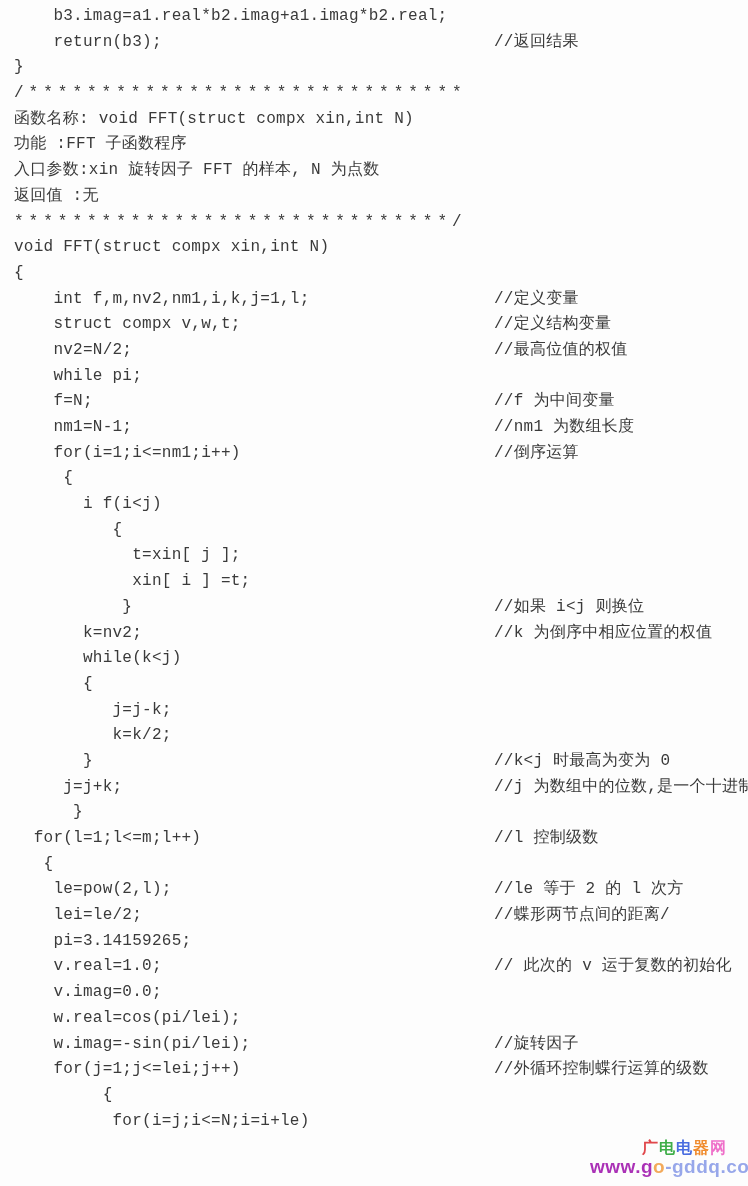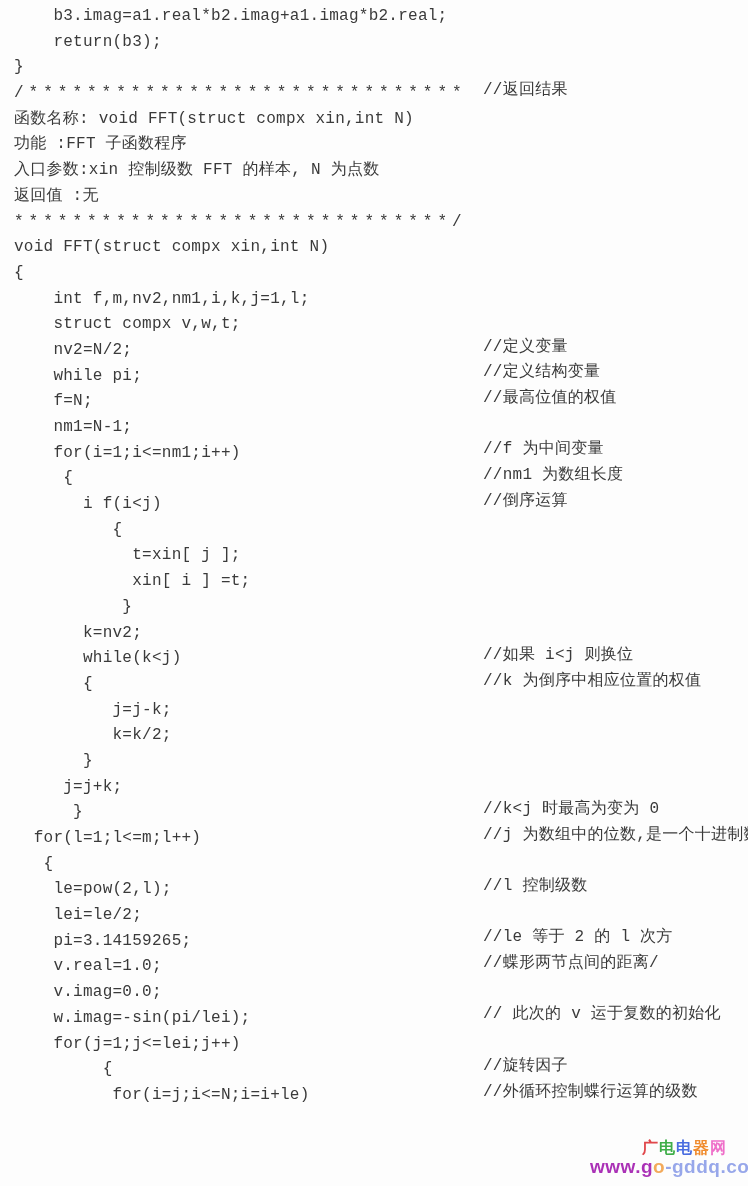--- a/index.html
+++ b/index.html
@@ -27,24 +27,23 @@
   .code{
     display:inline-block;
     padding-left:14px;
     white-space:pre;
   }
   .code.stars{
     letter-spacing:5px;
   }
   .comment{
     position:absolute;
-    left:483px;
+    left:494px;
     top:0;
     white-space:pre;
-    margin-top:48px;
   }
   .watermark{
     position:absolute;
     z-index:5;
     font-family:"Liberation Sans","DejaVu Sans",sans-serif;
     font-weight:bold;
     white-space:pre;
     text-align:right;
   }
   .wm-name{
@@ -62,21 +61,21 @@
 </head>
 <body>
 
 <div class="page">
     <div class="line"><span class="code">    b3.imag=a1.real*b2.imag+a1.imag*b2.real;</span></div>
     <div class="line"><span class="code">    return(b3);</span><span class="comment">//返回结果</span></div>
     <div class="line"><span class="code">}</span></div>
     <div class="line"><span class="code stars">/******************************</span></div>
     <div class="line"><span class="code">函数名称: void FFT(struct compx xin,int N)</span></div>
     <div class="line"><span class="code">功能 :FFT 子函数程序</span></div>
-    <div class="line"><span class="code">入口参数:xin 控制级数 FFT 的样本, N 为点数</span></div>
+    <div class="line"><span class="code">入口参数:xin 旋转因子 FFT 的样本, N 为点数</span></div>
     <div class="line"><span class="code">返回值 :无</span></div>
     <div class="line"><span class="code stars">******************************/</span></div>
     <div class="line"><span class="code">void FFT(struct compx xin,int N)</span></div>
     <div class="line"><span class="code">{</span></div>
     <div class="line"><span class="code">    int f,m,nv2,nm1,i,k,j=1,l;</span><span class="comment">//定义变量</span></div>
     <div class="line"><span class="code">    struct compx v,w,t;</span><span class="comment">//定义结构变量</span></div>
     <div class="line"><span class="code">    nv2=N/2;</span><span class="comment">//最高位值的权值</span></div>
     <div class="line"><span class="code">    while pi;</span></div>
     <div class="line"><span class="code">    f=N;</span><span class="comment">//f 为中间变量</span></div>
     <div class="line"><span class="code">    nm1=N-1;</span><span class="comment">//nm1 为数组长度</span></div>
@@ -95,20 +94,21 @@
     <div class="line"><span class="code">       }</span><span class="comment">//k&lt;j 时最高为变为 0</span></div>
     <div class="line"><span class="code">     j=j+k;</span><span class="comment">//j 为数组中的位数,是一个十进制数</span></div>
     <div class="line"><span class="code">      }</span></div>
     <div class="line"><span class="code">  for(l=1;l&lt;=m;l++)</span><span class="comment">//l 控制级数</span></div>
     <div class="line"><span class="code">   {</span></div>
     <div class="line"><span class="code">    le=pow(2,l);</span><span class="comment">//le 等于 2 的 l 次方</span></div>
     <div class="line"><span class="code">    lei=le/2;</span><span class="comment">//蝶形两节点间的距离/</span></div>
     <div class="line"><span class="code">    pi=3.14159265;</span></div>
     <div class="line"><span class="code">    v.real=1.0;</span><span class="comment">// 此次的 v 运于复数的初始化</span></div>
     <div class="line"><span class="code">    v.imag=0.0;</span></div>
+    <div class="line"><span class="code">    w.real=cos(pi/lei);</span></div>
     <div class="line"><span class="code">    w.imag=-sin(pi/lei);</span><span class="comment">//旋转因子</span></div>
     <div class="line"><span class="code">    for(j=1;j&lt;=lei;j++)</span><span class="comment">//外循环控制蝶行运算的级数</span></div>
     <div class="line"><span class="code">         {</span></div>
     <div class="line"><span class="code">          for(i=j;i&lt;=N;i=i+le)</span></div>
   </div>
 
 <div class="watermark wm-name"><span style="color: rgb(224, 71, 75);">广</span><span style="color: rgb(63, 174, 73);">电</span><span style="color: rgb(74, 109, 224);">电</span><span style="color: rgb(240, 140, 46);">器</span><span style="color: rgb(239, 111, 201);">网</span></div>
 <div class="watermark wm-url"><span style="color: #a21caf;">www.g</span><span style="color: rgb(242, 162, 74);">o</span><span style="color: rgb(141, 158, 232);">-gddq.com</span></div>
 
 </body></html>

